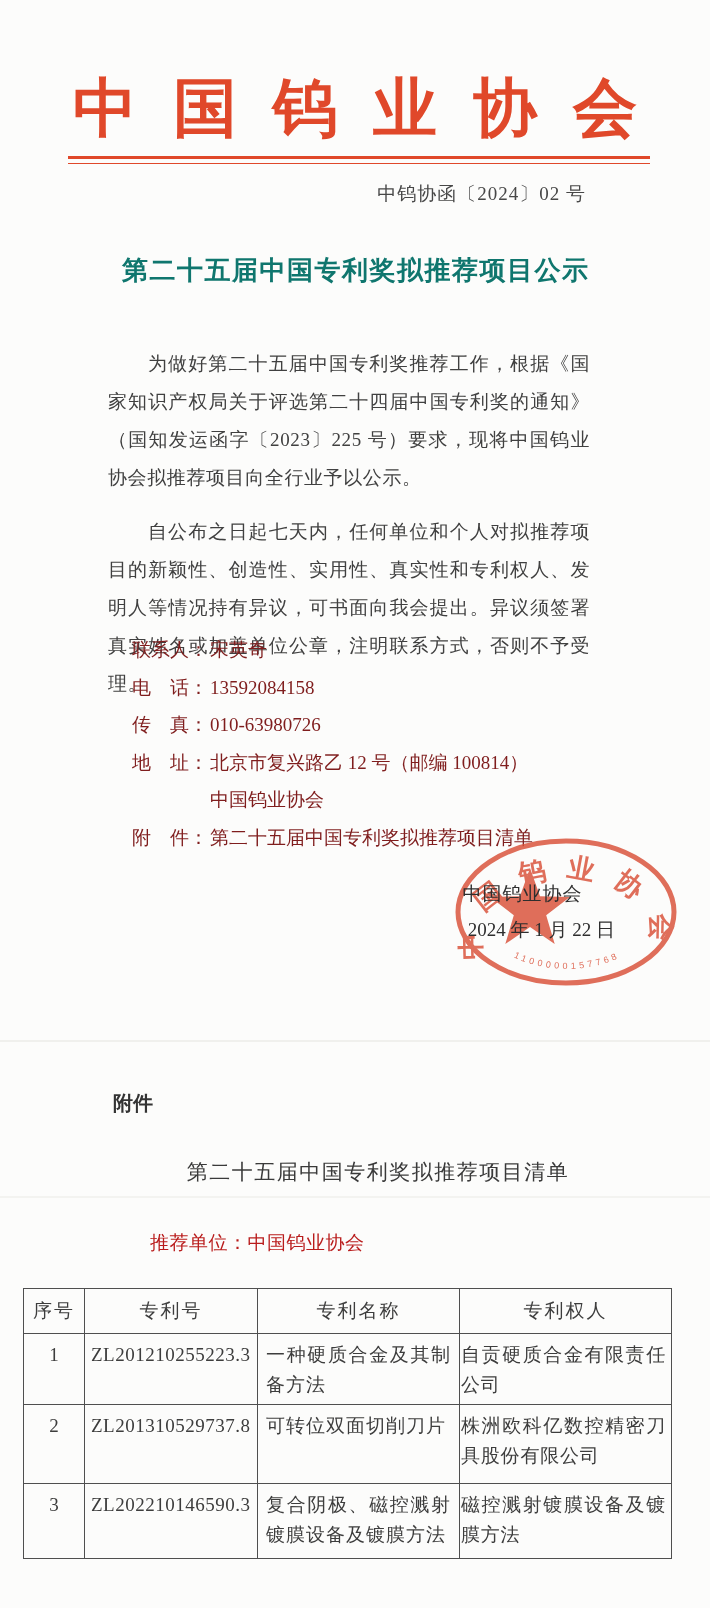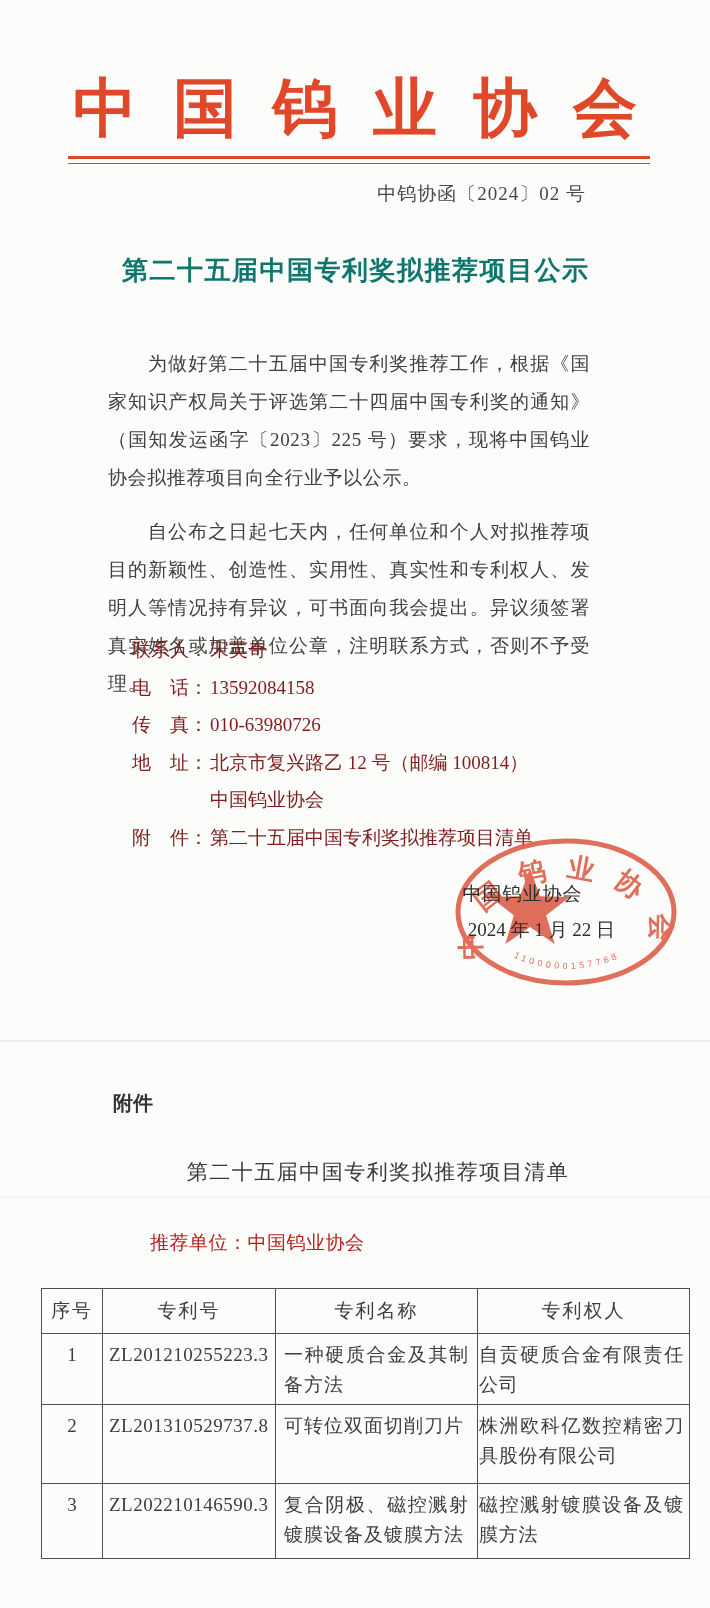--- a/index.html
+++ b/index.html
@@ -77,21 +77,21 @@
     position:absolute;top:1159px;left:46px;width:664px;
     text-align:center;
     font-size:21px;line-height:26px;color:#3a3a3a;letter-spacing:1.5px;
   }
   .recommender{
     position:absolute;top:1231px;left:102px;
     font-size:19px;line-height:24px;color:#b91c1c;letter-spacing:0.5px;margin-left:48px;
   }
 
   .patent-table{
-    position:absolute;top:1288px;left:41px;
+    position:absolute;top:1288px;left:23px;
     border-collapse:collapse;table-layout:fixed;
     width:648px;
     font-size:19px;color:#3d3d3d;
   }
   .patent-table td,.patent-table th{
     border:1.5px solid #4f4f4f;
     font-weight:normal;
     vertical-align:top;
     overflow:hidden;
   }

